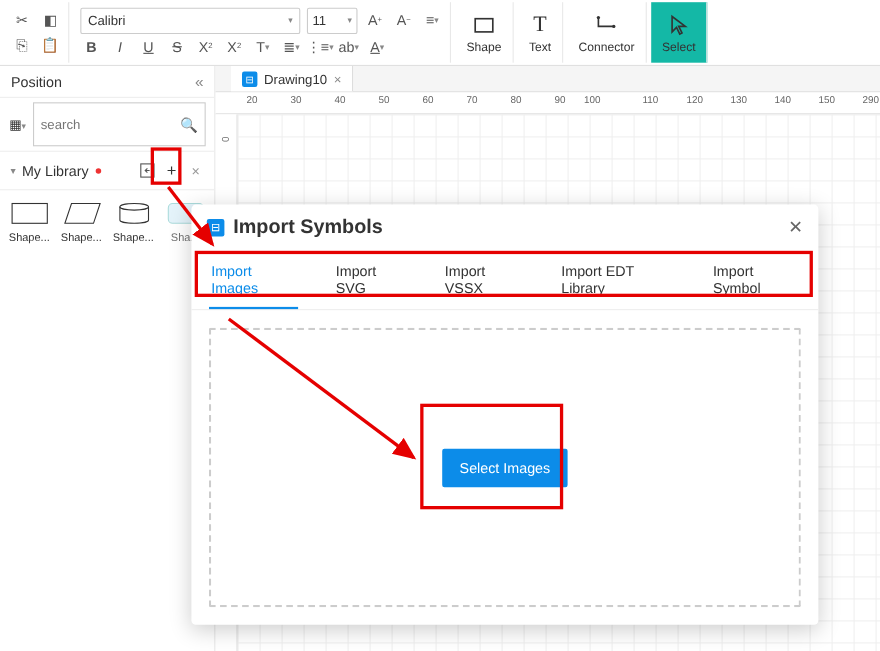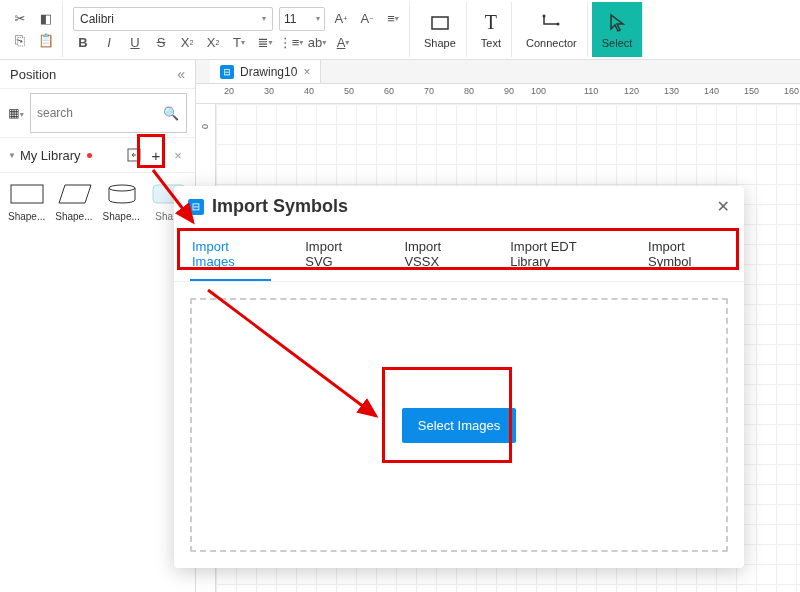--- a/index.html
+++ b/index.html
@@ -241,21 +241,21 @@
         <span class="tick" style="left: 188px;">60</span>
         <span class="tick" style="left: 228px;">70</span>
         <span class="tick" style="left: 268px;">80</span>
         <span class="tick" style="left: 308px;">90</span>
         <span class="tick" style="left: 335px;">100</span>
         <span class="tick" style="left: 388px;">110</span>
         <span class="tick" style="left: 428px;">120</span>
         <span class="tick" style="left: 468px;">130</span>
         <span class="tick" style="left: 508px;">140</span>
         <span class="tick" style="left: 548px;">150</span>
-        <span class="tick" style="left: 588px;">160</span>
+        <span class="tick" style="left: 588px;">290</span>
       </div>
     <div class="ruler-v" id="ruler-v">
         <span class="vtick" style="top: 20px;">0</span>
       </div>
     <div class="grid-surface"></div>
   </div>
 </div>
 
 <div class="modal">
   <div class="modal-hdr">

